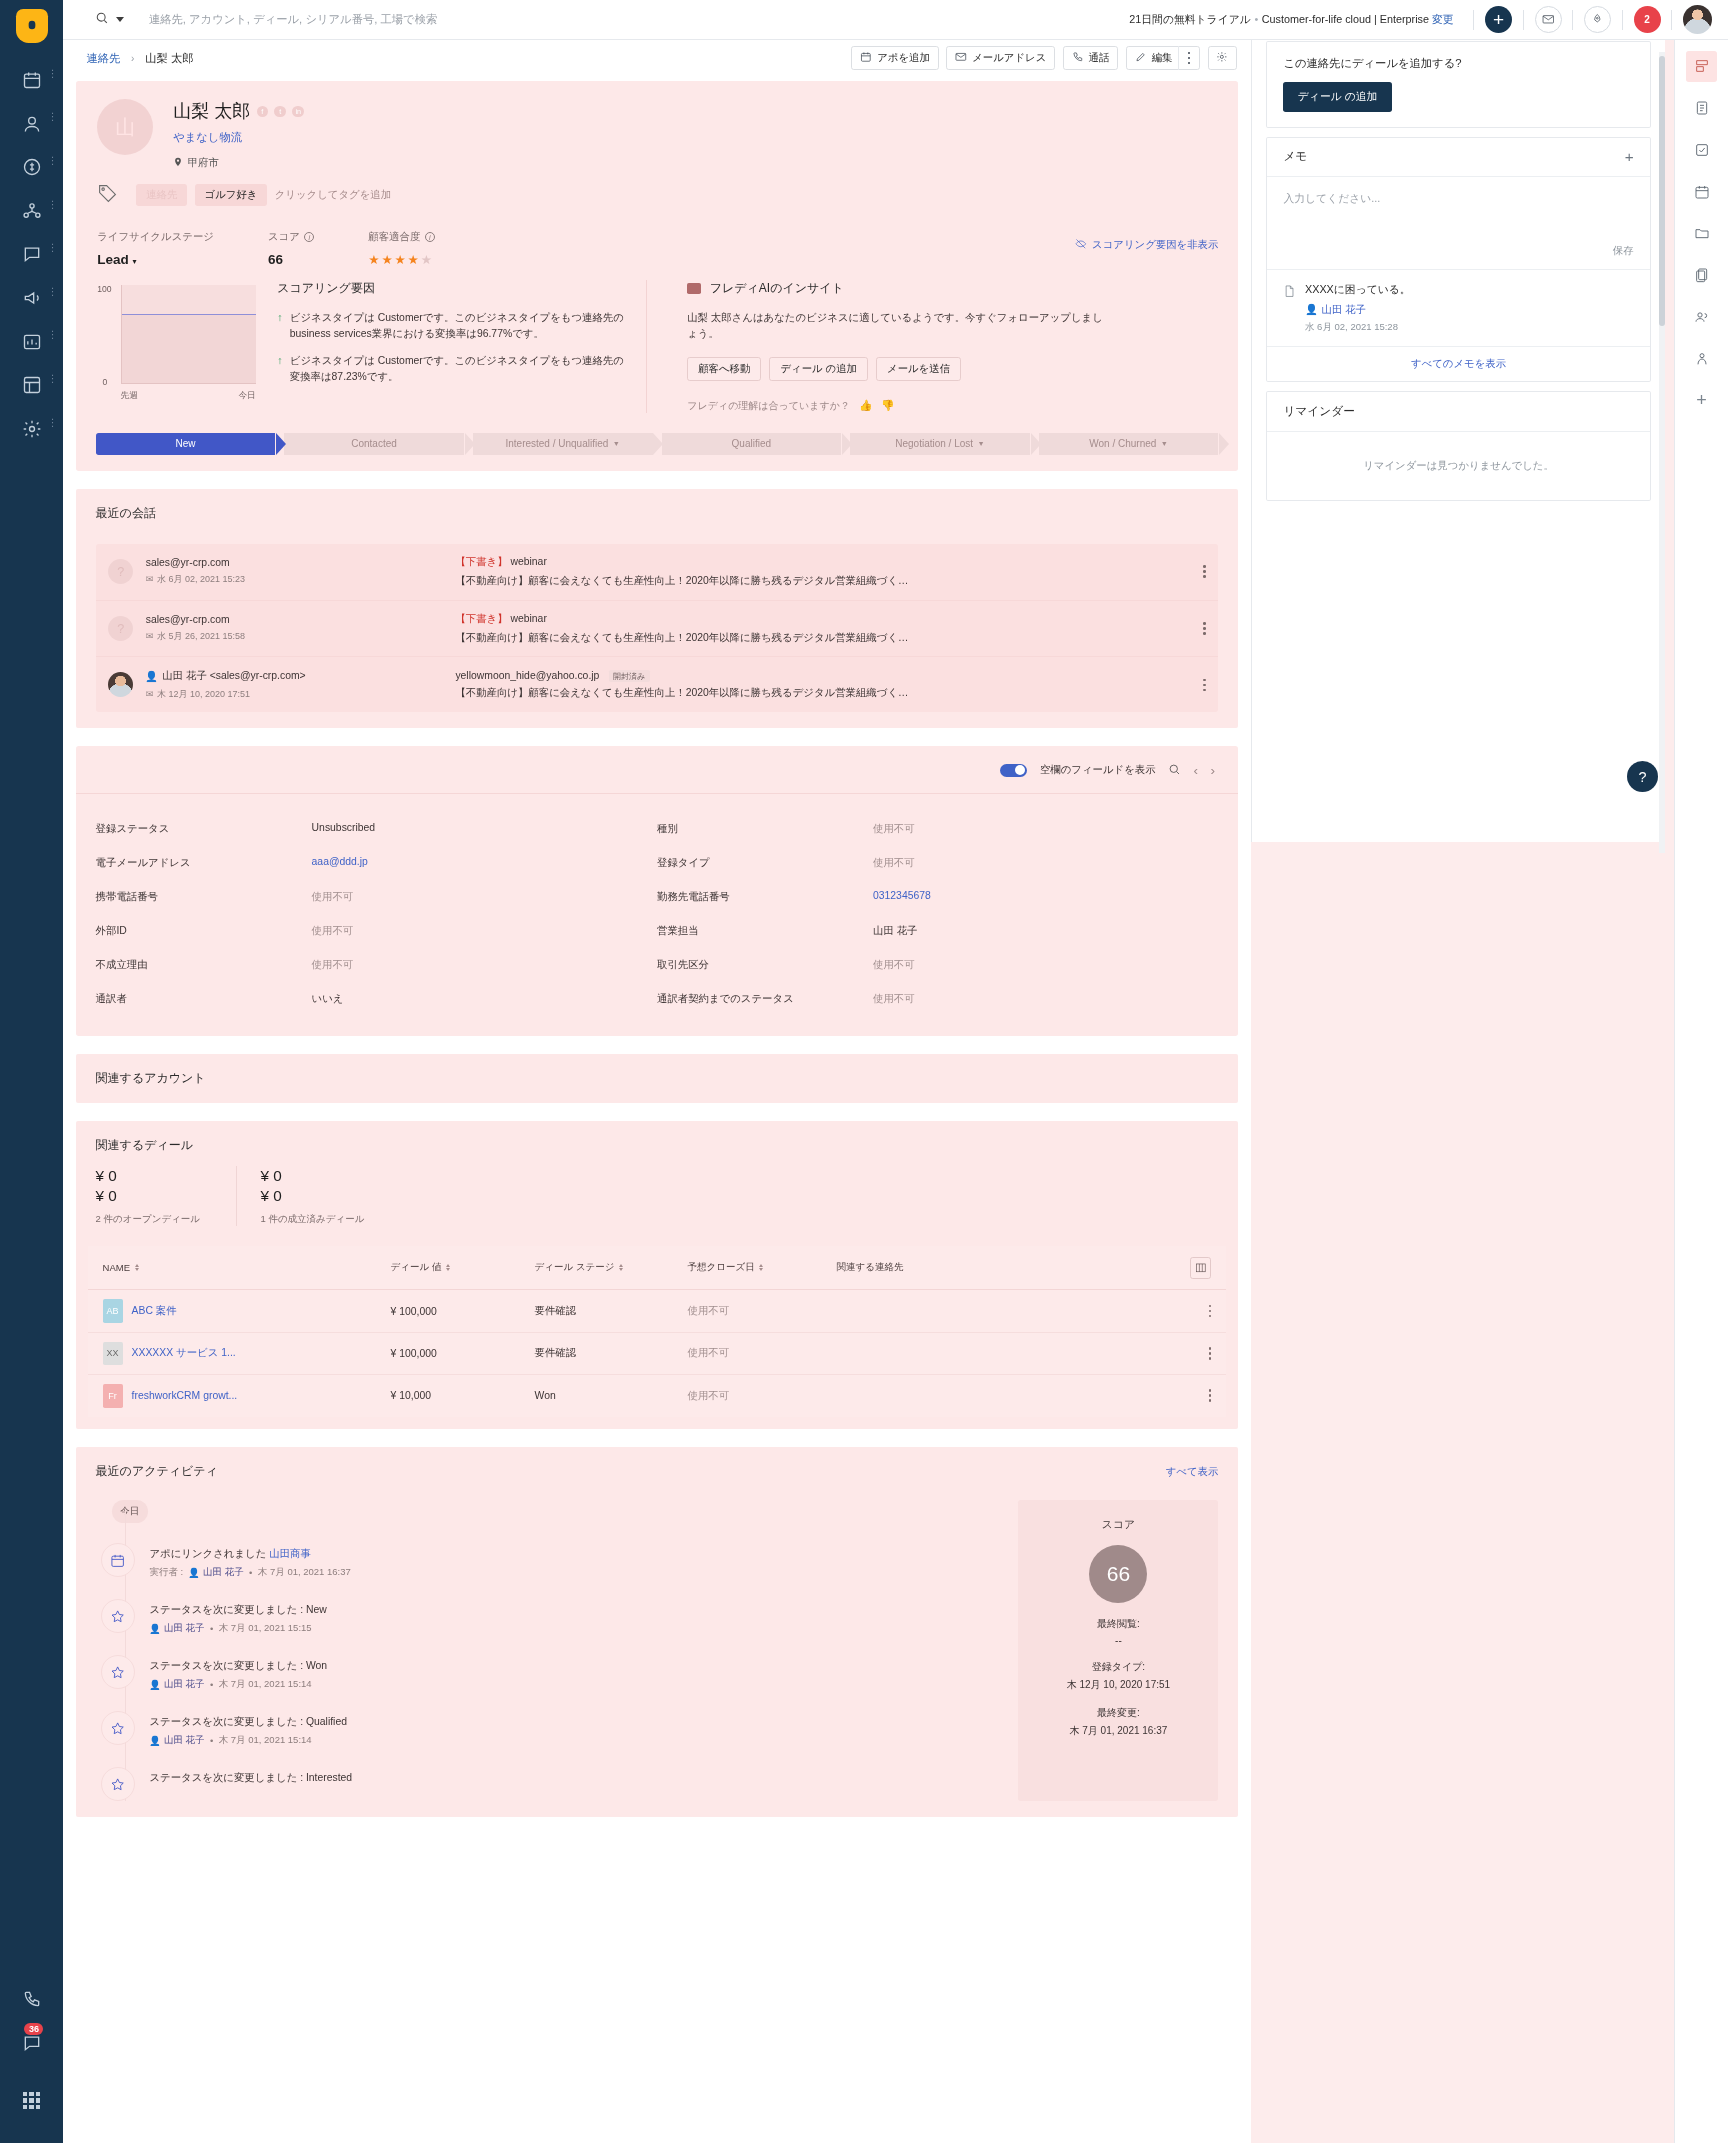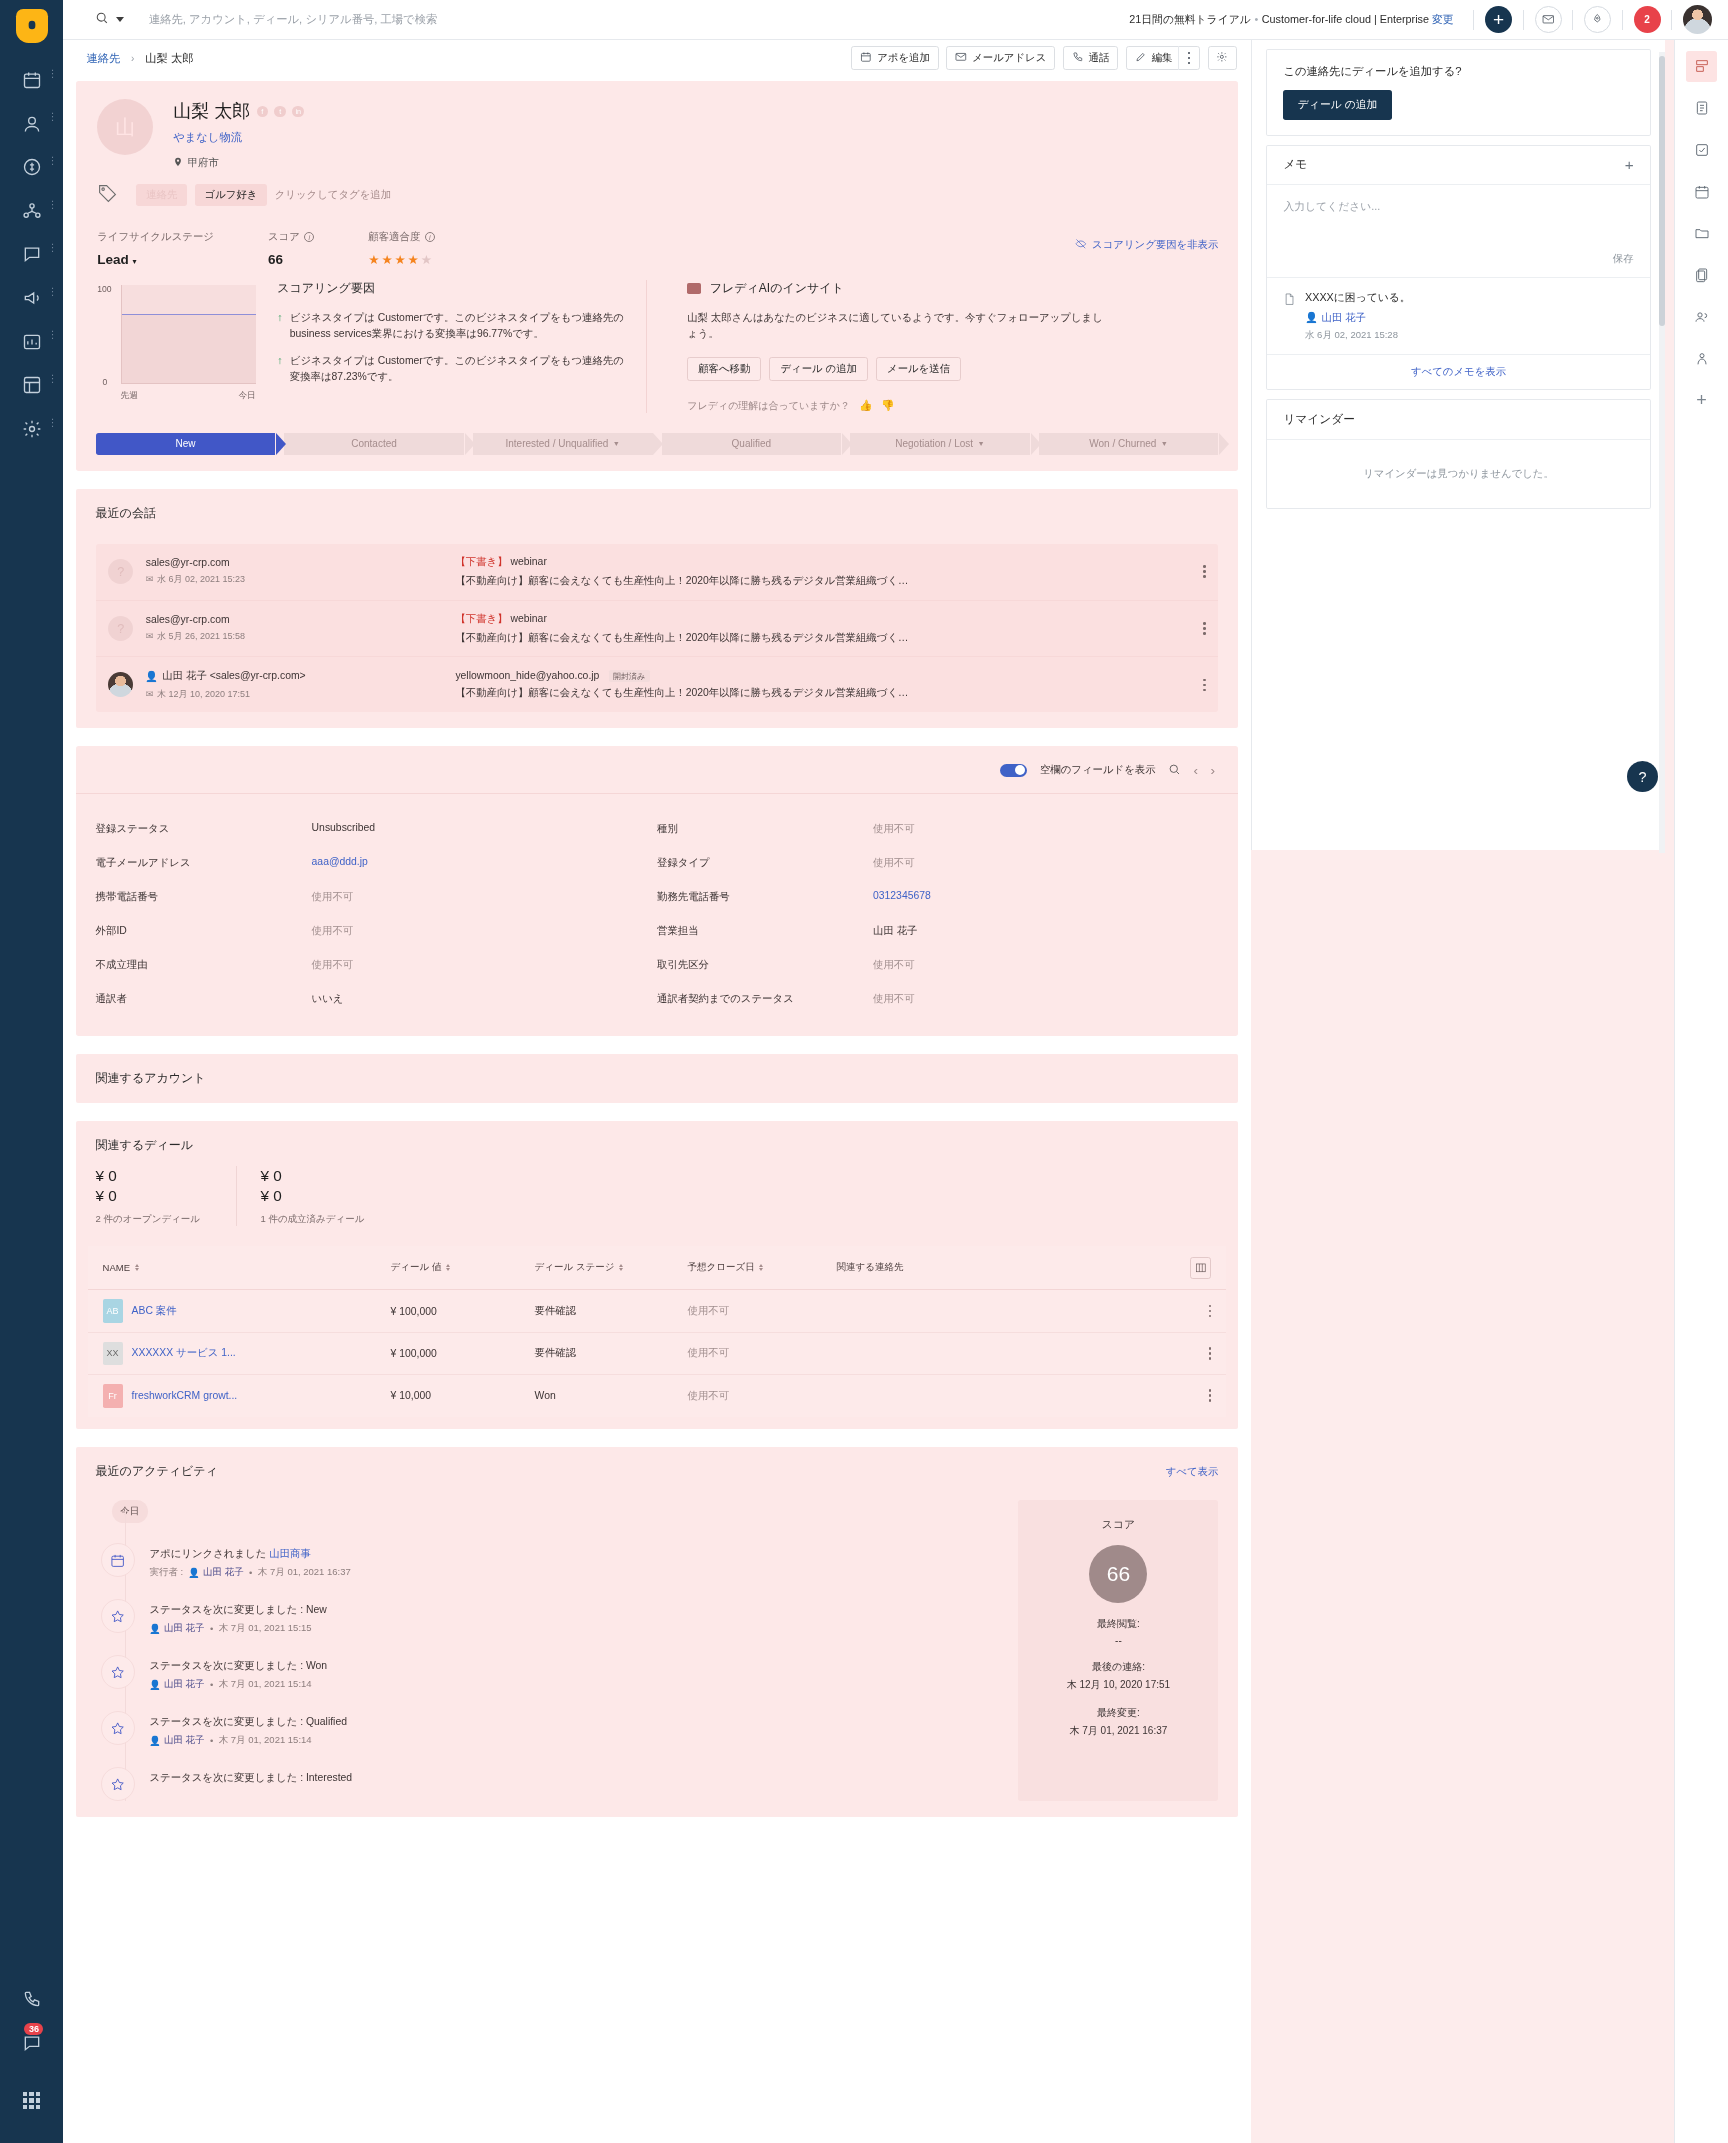--- a/index.html
+++ b/index.html
@@ -254,21 +254,21 @@
   .tl-meta .who { color:#4a4a8a; display:flex; align-items:center; gap:2.7px;}
   .score-card { width:200px; background:#f9e0e0; border-radius:2.7px; padding:18px 0 23.4px 0;
                 text-align:center; margin-left:21.6px; }
   .sc-lab { font-size:10.8px; color:#3d3434; }
   .sc-circ { width:58px;height:58px;border-radius:50%;background:#a08a8a;color:#fff;
              font-size:21px;display:flex;align-items:center;justify-content:center;margin:12.6px auto 0 auto;}
   .sc-sub { font-size:10px; color:#3d3434; margin-top:14.4px; }
   .sc-sub .v { margin-top:3.6px; display:block; }
 
   
-  .rpanel { position:absolute; left:1251px; top:40px; width:414px; height:810px; background:#fff;
+  .rpanel { position:absolute; left:1251px; top:32px; width:414px; height:810px; background:#fff;
             border-left:0.9px solid #e6e9ed; }
   .rp-card { border:0.9px solid #e6e9ed; margin:9px 14.4px 0 14.4px; border-radius:1.8px; background:#fff; }
   .rp-pad { padding:14.4px 16px; }
   .rp-q { font-size:11.3px; color:#2b2b2b; }
   .rp-cta { margin-top:10.8px; background:#17354f; color:#fff; border:none; border-radius:2.7px;
             padding:8px 14.4px; font-size:10.8px; cursor:pointer; }
   .rp-head { display:flex; align-items:center; padding:11.7px 16px; border-bottom:0.9px solid #eceff2;}
   .rp-title { font-size:11.7px; color:#2b2b2b; }
   .rp-plus { margin-left:auto; color:#6c7680; font-size:15.3px; line-height:1; }
   .rp-note-in { padding:14.4px 16px 7.2px 16px; font-size:10.8px; color:#9aa0a8; min-height:67px; }
@@ -958,21 +958,21 @@
         </div>
 
         <div class="score-card">
           <div class="sc-lab">スコア</div>
           <div class="sc-circ">66</div>
           <div class="sc-sub">
             <span>最終閲覧:</span>
             <span class="v">--</span>
           </div>
           <div class="sc-sub">
-            <span>最後の連絡:</span>
+            <span>登録タイプ:</span>
             <span class="v">木 12月 10, 2020 17:51</span>
           </div>
           <div class="sc-sub">
             <span>最終変更:</span>
             <span class="v">木 7月 01, 2021 16:37</span>
           </div>
         </div>
       </div>
     </div>
 

